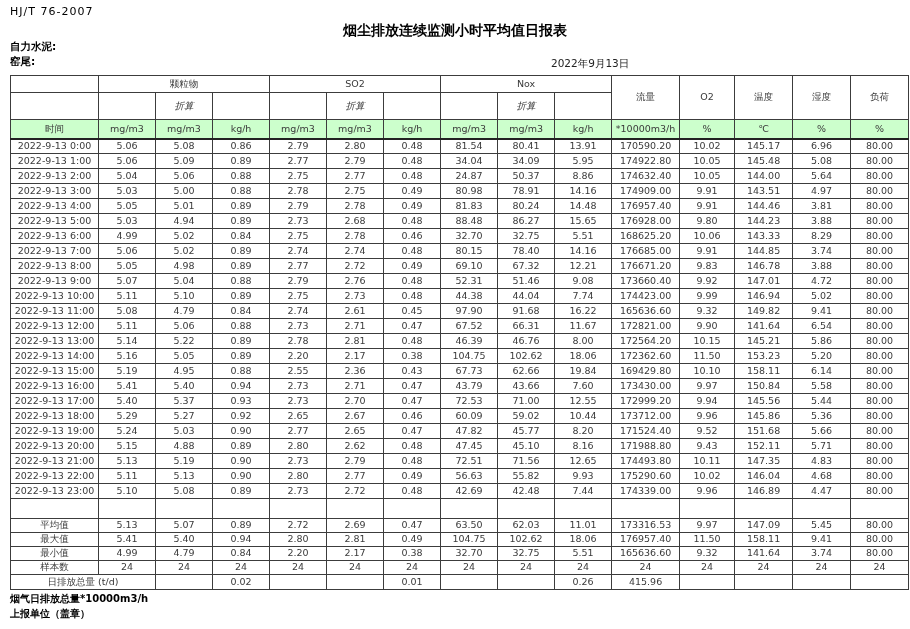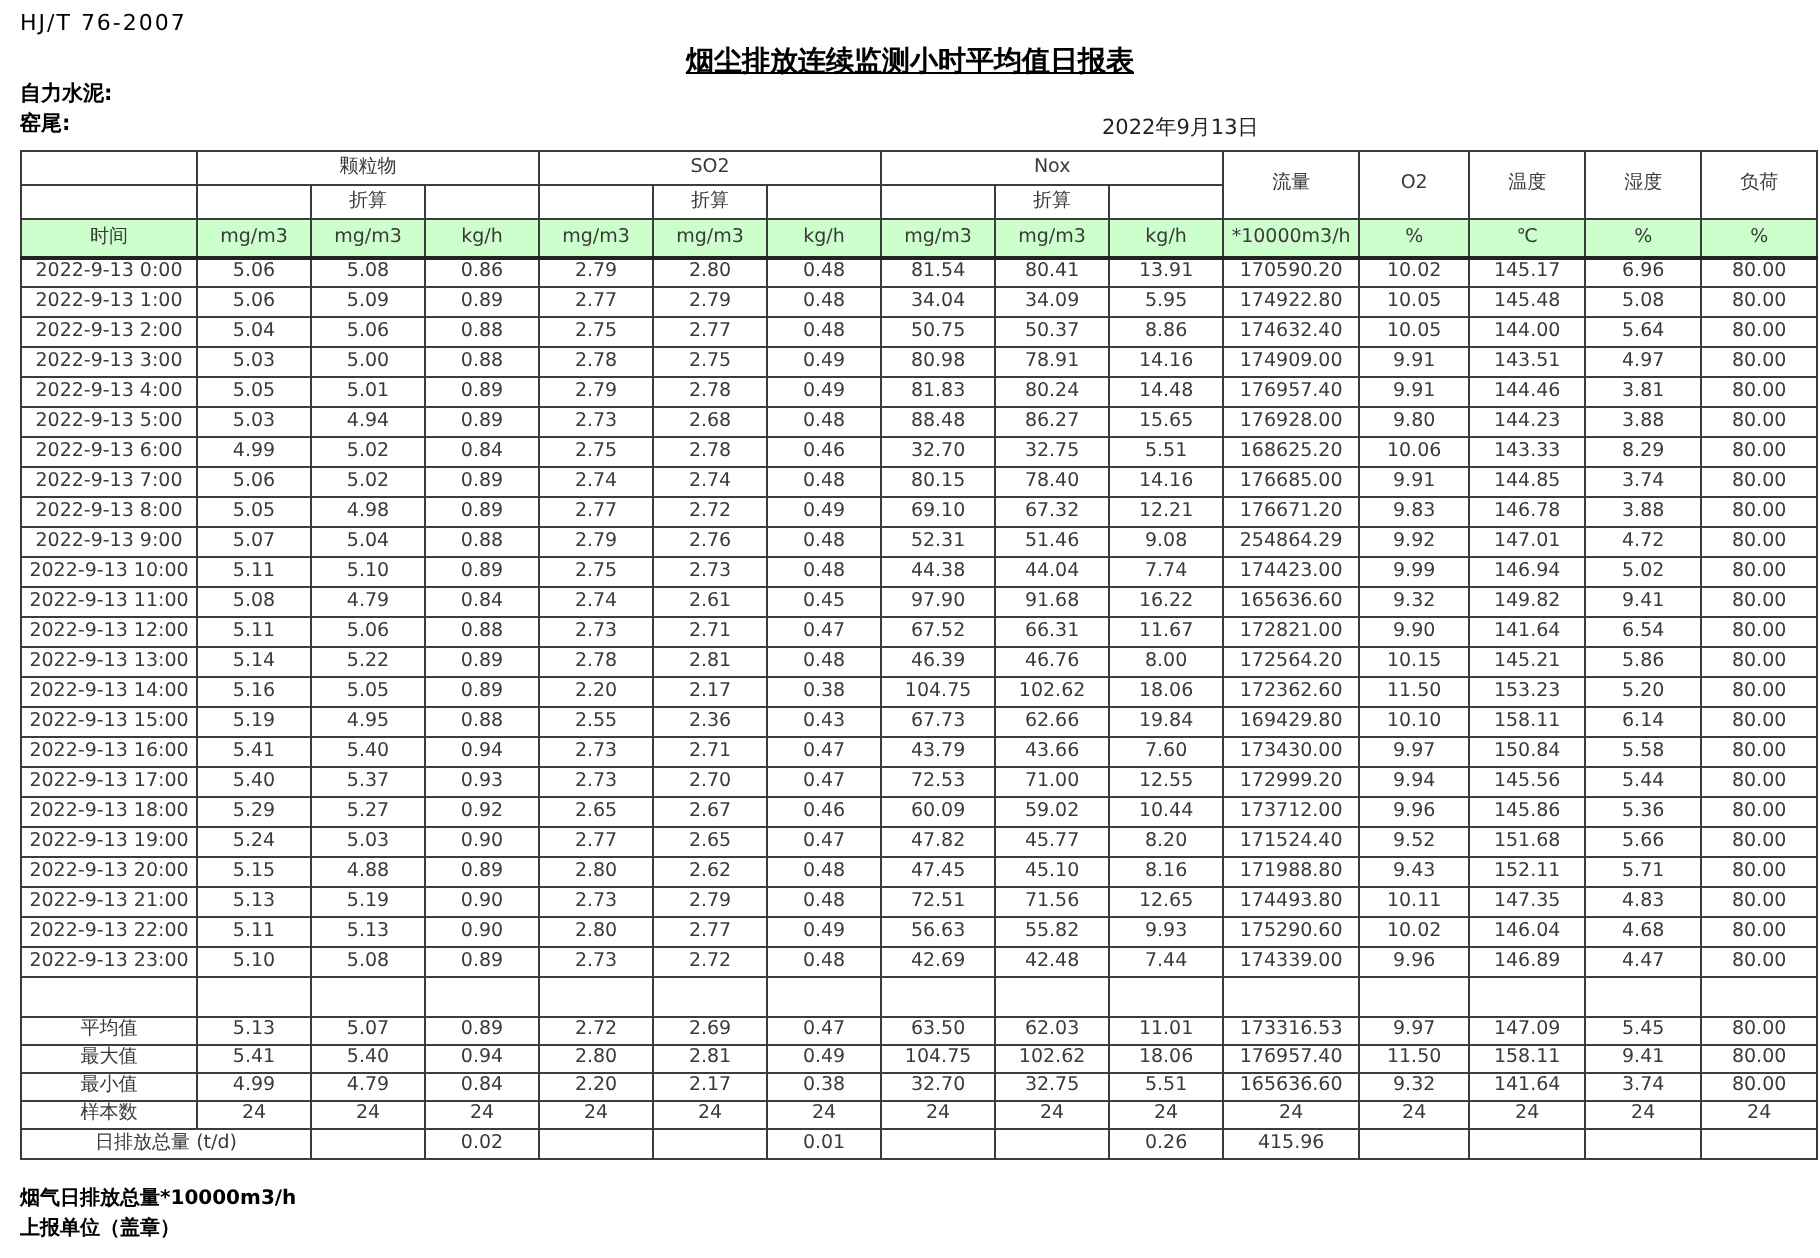--- a/index.html
+++ b/index.html
@@ -1,34 +1,34 @@
 <!DOCTYPE html>
 <html><head>
 <meta charset="utf-8">
 <style>
   html,body{margin:0;padding:0;}
   body{
     width:910px;height:629px;background:#ffffff;position:relative;overflow:hidden;
     font-family:"DejaVu Sans","Liberation Sans",sans-serif;color:#3a3a3a;
   }
   .std-code{position:absolute;left:10px;top:5px;font-size:11px;font-weight:normal;color:#000;letter-spacing:1px;}
-  .doc-title{position:absolute;left:0;right:0;top:22px;text-align:center;font-size:14px;font-weight:bold;color:#000;text-decoration:underline;}
+  .doc-title{position:absolute;left:0;right:0;top:22px;text-align:center;font-size:14px;font-weight:bold;color:#000;}
   .company{position:absolute;left:10px;top:40px;font-size:10.5px;font-weight:bold;color:#000;}
   .location{position:absolute;left:10px;top:55px;font-size:10.5px;font-weight:bold;color:#000;}
   .report-date{position:absolute;left:551px;top:57px;font-size:10.5px;color:#222;}
   table.report{
     position:absolute;left:10px;top:75px;width:896px;
     border-collapse:collapse;table-layout:fixed;font-size:9.5px;
   }
   table.report td,table.report th{
     border:1px solid #3c3c3c;text-align:center;vertical-align:middle;
     padding:0;font-weight:normal;white-space:nowrap;overflow:hidden;line-height:1.1;color:#3a3a3a;
   }
   tr.hrow1{height:17px;}
-  tr.hrow2{height:17px;}
+  tr.hrow2{height:27px;font-style:italic;}
   tr.units-row{height:19px;}
   tr.units-row td{background:#ccffcc;border-bottom:2px solid #222;}
   tr.data-row{height:15px;}
   tr.spacer-row{height:20px;}
   tr.summary-row{height:14px;}
   tr.total-row{height:15px;padding-left:16px;}
   td.left-label{text-align:left;padding-left:4px;}
   .footer-line1{position:absolute;left:10px;top:592px;font-size:10px;font-weight:bold;color:#000;}
   .footer-line2{position:absolute;left:10px;top:607px;font-size:10px;font-weight:bold;color:#000;}
   .footer-unit{position:absolute;left:170px;top:607px;font-size:10px;font-weight:bold;color:#000;margin-top:48px;}
@@ -138,21 +138,21 @@
         <td>80.00</td>
       </tr>
       <tr class="data-row">
         <td>2022-9-13  2:00</td>
         <td>5.04</td>
         <td>5.06</td>
         <td>0.88</td>
         <td>2.75</td>
         <td>2.77</td>
         <td>0.48</td>
-        <td>50.75</td>
+        <td>24.87</td>
         <td>50.37</td>
         <td>8.86</td>
         <td>174632.40</td>
         <td>10.05</td>
         <td>144.00</td>
         <td>5.64</td>
         <td>80.00</td>
       </tr>
       <tr class="data-row">
         <td>2022-9-13  3:00</td>
@@ -260,21 +260,21 @@
         <td>2022-9-13  9:00</td>
         <td>5.07</td>
         <td>5.04</td>
         <td>0.88</td>
         <td>2.79</td>
         <td>2.76</td>
         <td>0.48</td>
         <td>52.31</td>
         <td>51.46</td>
         <td>9.08</td>
-        <td>254864.29</td>
+        <td>173660.40</td>
         <td>9.92</td>
         <td>147.01</td>
         <td>4.72</td>
         <td>80.00</td>
       </tr>
       <tr class="data-row">
         <td>2022-9-13 10:00</td>
         <td>5.11</td>
         <td>5.10</td>
         <td>0.89</td>

